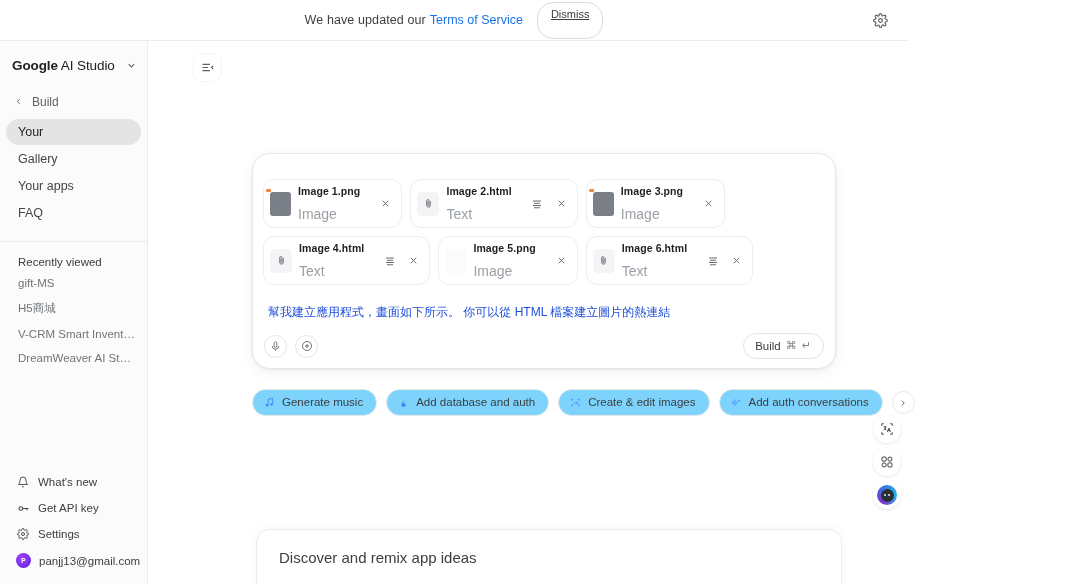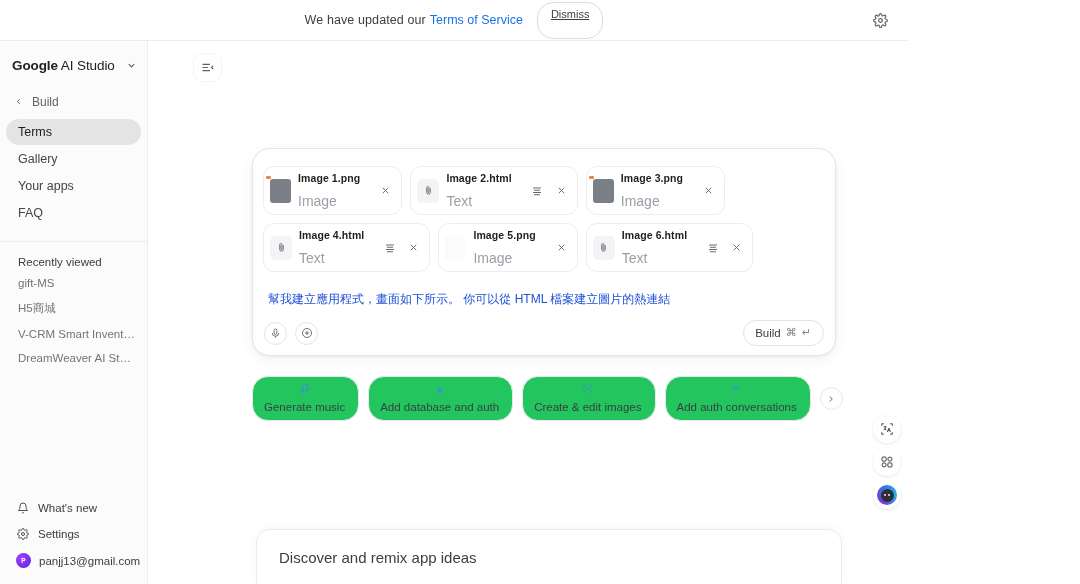--- a/index.html
+++ b/index.html
@@ -134,21 +134,21 @@
     min-height: 0;
   }
 
   
   .composer {
     width: 584px;
     background: #fff;
     border: 1px solid #e6e6e7;
     border-radius: 18px;
     box-shadow: 0 1px 3px rgba(60,64,67,.08), 0 4px 14px rgba(60,64,67,.06);
-    padding: 16px 9px 7px 9px;
+    padding: 24px 9px 7px 9px;
   }
   .chips-area { display: flex; flex-wrap: wrap; gap: 8px; padding: 1px 1px 4px 1px; }
   .chip {
     display: flex; align-items: center; gap: 7px;
     border: 1px solid #ededee;
     border-radius: 11px;
     background: #fff;
     padding: 5px 7px 5px 6px;
     min-width: 0;
     cursor: default;
@@ -224,24 +224,23 @@
   .build-keys { font-size: 11px; color: #80868b; letter-spacing: 1px; }
 
   
   .suggest-row {
     display: flex; align-items: center; gap: 9px;
     margin-top: 20px; width: 584px;
   }
   .sug {
     display: flex; align-items: center; gap: 7px;
     border: 1px solid #e8e8ea; border-radius: 16px;
-    background: #22c55e; padding: 6px 13px 7px 11px;
+    background: #7dd3fc; padding: 6px 13px 7px 11px;
     font-size: 11.5px; color: #3c4043; white-space: nowrap;
     cursor: pointer;
-    flex-direction: column;
   }
   .sug .si { color: #4285f4; display: flex; align-items: center; }
   .sug-more {
     width: 23px; height: 23px; border-radius: 50%;
     border: 1px solid #e8e8ea; background: #fff;
     display: flex; align-items: center; justify-content: center;
     color: #5f6368; cursor: pointer; flex: 0 0 23px;
   }
 
   
@@ -323,21 +322,21 @@
       <div class="back-row">
         <span class="chev">
           <svg width="9" height="9" viewBox="0 0 24 24" fill="none" stroke="#5f6368" stroke-width="2.6">
               <path d="M15 18l-6-6 6-6"></path>
             </svg>
         </span>
         <span>Build</span>
       </div>
 
       <div class="nav">
-        <div class="nav-item active">Terms</div>
+        <div class="nav-item active">Your</div>
         <div class="nav-item">Gallery</div>
         <div class="nav-item">Your apps</div>
         <div class="nav-item">FAQ</div>
       </div>
 
       <div class="divider"></div>
 
       <div class="section-title">Recently viewed</div>
       <div>
         <div class="recent-item">gift-MS</div>
@@ -348,20 +347,30 @@
 
       <div class="sidebar-bottom">
         <div class="bottom-item">
           <span class="bi">
             <svg width="12" height="12" viewBox="0 0 24 24" fill="none" stroke="#444746" stroke-width="1.9">
                 <path d="M18 8a6 6 0 0 0-12 0c0 7-3 9-3 9h18s-3-2-3-9"></path>
                 <path d="M13.7 21a2 2 0 0 1-3.4 0"></path>
               </svg>
           </span>
           <span>What's new</span>
+        </div>
+        <div class="bottom-item">
+          <span class="bi">
+            <svg width="13" height="13" viewBox="0 0 24 24" fill="none" stroke="#444746" stroke-width="1.9">
+                <circle cx="7" cy="12" r="3.4"></circle>
+                <path d="M10.4 12H21"></path>
+                <path d="M18 12v3"></path>
+              </svg>
+          </span>
+          <span>Get API key</span>
         </div>
         <div class="bottom-item">
           <span class="bi">
             <svg width="12" height="12" viewBox="0 0 24 24" fill="none" stroke="#444746" stroke-width="1.9">
                 <circle cx="12" cy="12" r="3"></circle>
                 <path d="M19.4 15a1.6 1.6 0 0 0 .3 1.8l.1.1a2 2 0 1 1-2.8 2.8l-.1-.1a1.6 1.6 0 0 0-1.8-.3 1.6 1.6 0 0 0-1 1.5V21a2 2 0 1 1-4 0v-.1A1.6 1.6 0 0 0 9 19.4a1.6 1.6 0 0 0-1.8.3l-.1.1a2 2 0 1 1-2.8-2.8l.1-.1a1.6 1.6 0 0 0 .3-1.8 1.6 1.6 0 0 0-1.5-1H3a2 2 0 1 1 0-4h.1A1.6 1.6 0 0 0 4.6 9a1.6 1.6 0 0 0-.3-1.8l-.1-.1a2 2 0 1 1 2.8-2.8l.1.1a1.6 1.6 0 0 0 1.8.3H9a1.6 1.6 0 0 0 1-1.5V3a2 2 0 1 1 4 0v.1a1.6 1.6 0 0 0 1 1.5 1.6 1.6 0 0 0 1.8-.3l.1-.1a2 2 0 1 1 2.8 2.8l-.1.1a1.6 1.6 0 0 0-.3 1.8V9a1.6 1.6 0 0 0 1.5 1H21a2 2 0 1 1 0 4h-.1a1.6 1.6 0 0 0-1.5 1z"></path>
               </svg>
           </span>
           <span>Settings</span>
         </div>

